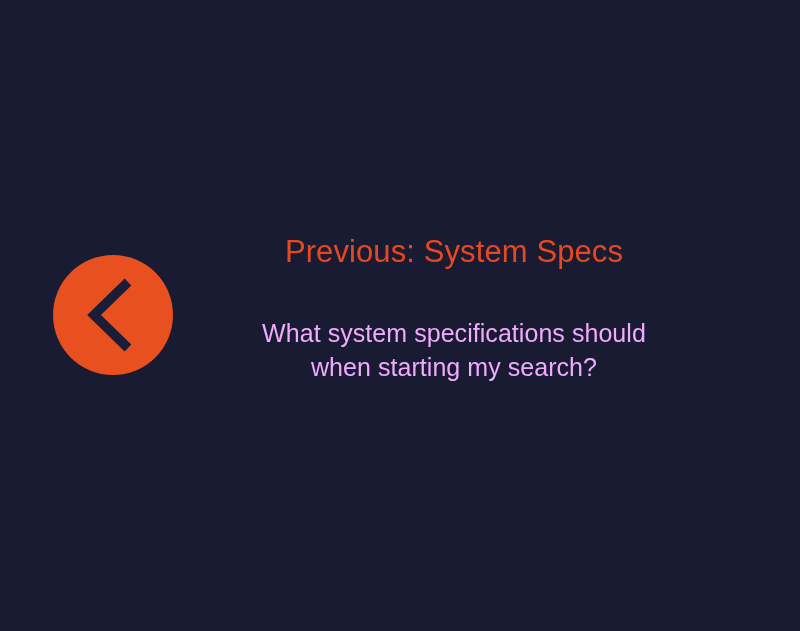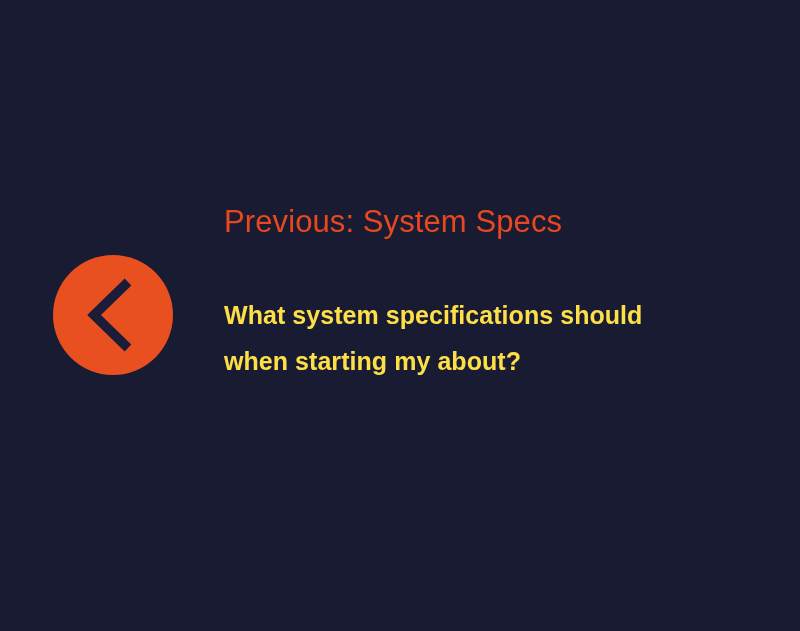--- a/index.html
+++ b/index.html
@@ -53,66 +53,65 @@
     stroke: #1b1d38;
     stroke-width: 9.5;
     stroke-linecap: butt;
     stroke-linejoin: miter;
   }
 
   
   #content {
     position: absolute;
     left: 224px;
-    top: 202px;
+    top: 232px;
     width: 460px;
-    text-align: left;
+    text-align: center;
   }
 
   #heading {
     margin: 0;
     font-size: 31px;
     font-weight: 400;
     line-height: 40px;
     color: #e8481f;
     letter-spacing: 0.1px;
     white-space: nowrap;
   }
 
   #body-copy {
     margin: 0;
     padding-top: 44px;
   }
 
   #body-copy .body-line {
     display: block;
     font-size: 25px;
-    font-weight: 700;
+    font-weight: 400;
     line-height: 34px;
-    color: #fde047;
+    color: #f0abfc;
     letter-spacing: 0.05px;
     white-space: nowrap;
-    margin-top: 12px;
   }
 </style>
 </head>
 <body>
 
 <div id="slide">
 
   <div id="back-button" role="button" aria-label="Previous">
     <svg class="chevron-svg" viewBox="0 0 52 76" aria-hidden="true">
       <path d="M 41 5 L 7 38 L 41 71"></path>
     </svg>
   </div>
 
   <div id="content">
 
     <h1 id="heading">Previous: System Specs</h1>
 
     <div id="body-copy">
       <span class="body-line">What system specifications should</span>
-      <span class="body-line">when starting my about?</span>
+      <span class="body-line">when starting my search?</span>
     </div>
 
   </div>
 
 </div>
 
 </body></html>

